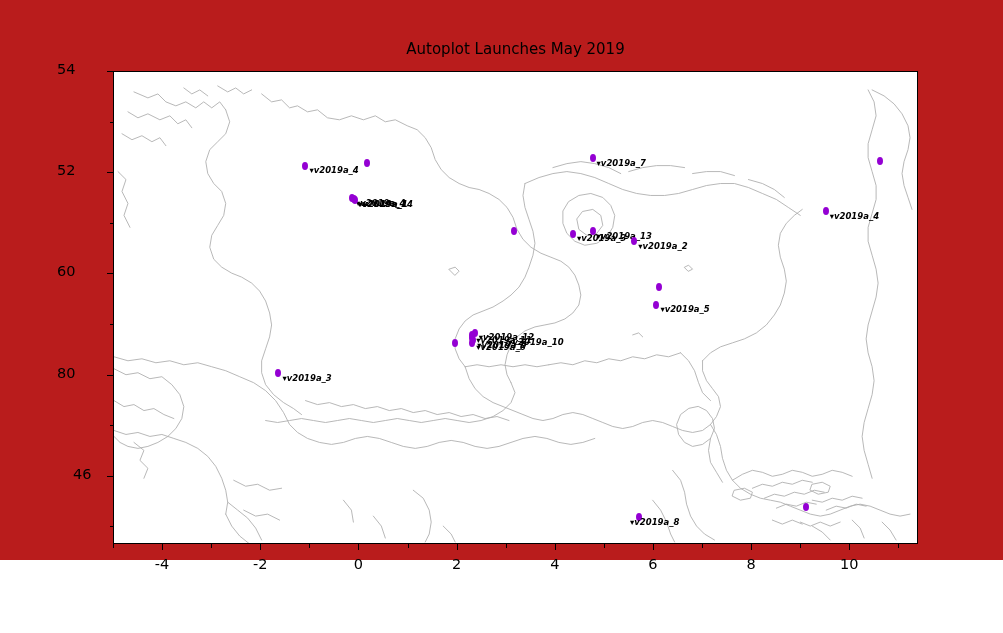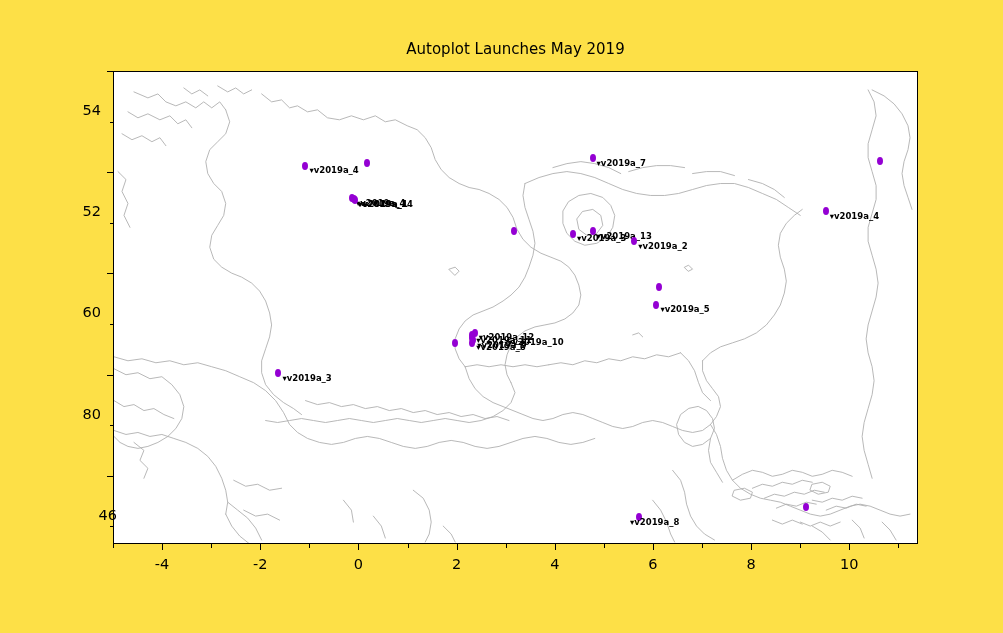--- a/index.html
+++ b/index.html
@@ -12,22 +12,22 @@
     height: 633px;
     font-family: "DejaVu Sans", sans-serif;
     overflow: hidden;
     position: relative;
   }
   #figure {
     position: absolute;
     left: 0;
     top: 0;
     width: 1003px;
-    height: 633px;
-    background: #fde047;
+    height: 560px;
+    background: #b91c1c;
   }
   #title {
     position: absolute;
     left: 113px;
     top: 40px;
     width: 805px;
     text-align: center;
     font-size: 15px;
     color: #000000;
     letter-spacing: 0px;
@@ -36,20 +36,21 @@
   #plot-area {
     position: absolute;
     left: 113px;
     top: 71px;
     width: 805px;
     height: 473px;
     border: 1.3px solid #000000;
     box-sizing: border-box;
     background: #ffffff;
     overflow: hidden;
+    font-style: italic;
   }
   #map-svg {
     position: absolute;
     left: 0;
     top: 0;
     width: 100%;
     height: 100%;
     display: block;
   }
   .marker {
@@ -65,25 +66,24 @@
     position: absolute;
     font-size: 8.5px;
     color: #000000;
     white-space: nowrap;
     font-family: "DejaVu Sans", sans-serif;
     font-weight: bold;
     line-height: 9px;
   }
   .tick-label-y {
     position: absolute;
-    text-align: right;
+    text-align: left;
     font-size: 14.5px;
     color: #000000;
     white-space: nowrap;
-    margin-top: 41px;
   }
   .tick-label-x {
     position: absolute;
     text-align: center;
     font-size: 14.5px;
     color: #000000;
     white-space: nowrap;
   }
   .tick-major-y {
     position: absolute;

